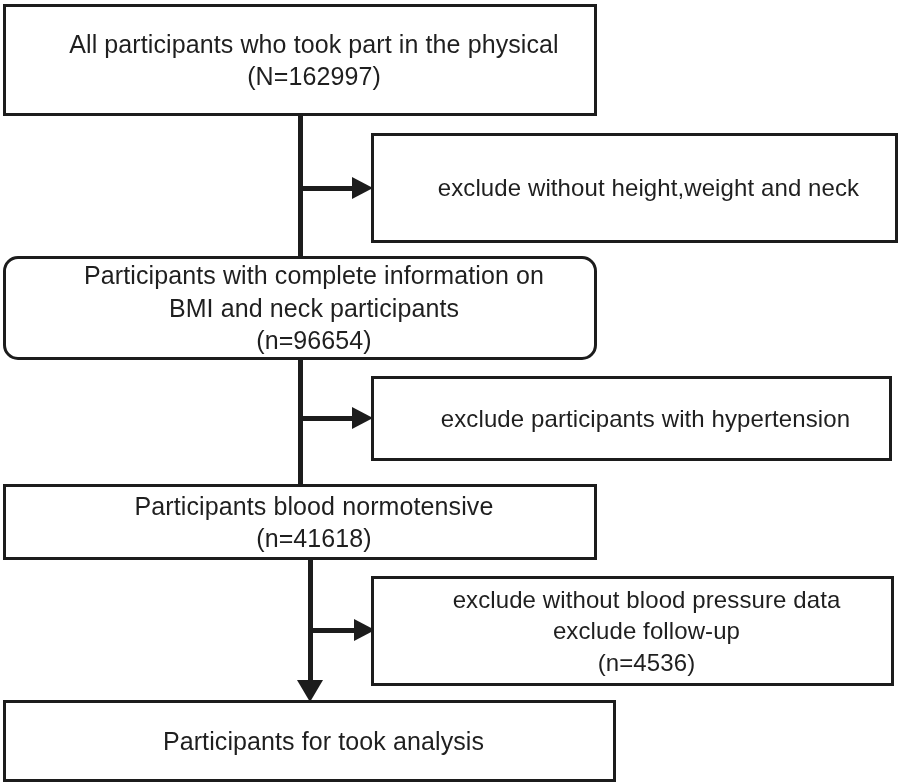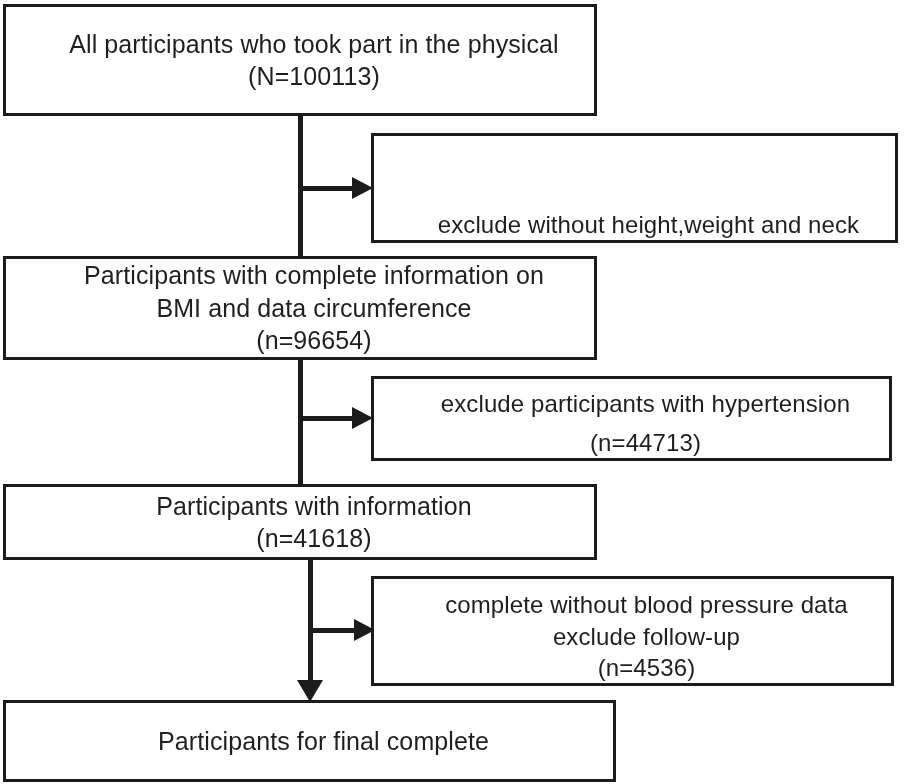--- a/index.html
+++ b/index.html
@@ -36,28 +36,27 @@
   .node .line {
     display: block;
     white-space: pre;
   }
   
   .node-main {
     left: 3px;
     font-size: 25px;
   }
   #box-enrolled   { top: 4px;   width: 594px; height: 112px; }
-  #box-complete   { top: 256px; width: 594px; height: 104px; }
+  #box-complete   { top: 256px; width: 594px; height: 104px; border-radius: 15px; }
   #box-normotense { top: 484px; width: 594px; height: 76px;  }
   #box-final      { top: 700px; width: 613px; height: 82px;  }
   
   .node-excl {
     left: 371px;
     font-size: 24px;
-    justify-content: flex-end;
   }
   #box-excl-1 { top: 133px; width: 527px; height: 110px; }
   #box-excl-2 { top: 376px; width: 521px; height: 85px; gap: 8px;  }
   #box-excl-3 { top: 576px; width: 523px; height: 110px; }
 
   
   .conn {
     position: absolute;
     background: #1c1c1c;
   }
@@ -98,46 +97,45 @@
   <div class="arrow-right" style="left:352px; top:407px;"></div>
 
   <div class="conn v-line" style="left:308px; top:558px; height:125px;"></div>
   <div class="arrow-down" style="left:297px; top:680px;"></div>
 
   <div class="conn h-line" style="left:308px; top:628px; width:48px;"></div>
   <div class="arrow-right" style="left:354px; top:619px;"></div>
 
   <div class="node node-main" id="box-enrolled">
     <span class="line">All participants who took part in the physical</span>
-    <span class="line">(N=100113)</span>
+    <span class="line">(N=162997)</span>
   </div>
 
   <div class="node node-main" id="box-complete">
     <span class="line">Participants with complete information on</span>
-    <span class="line">BMI and data circumference</span>
+    <span class="line">BMI and neck participants</span>
     <span class="line">(n=96654)</span>
   </div>
 
   <div class="node node-main" id="box-normotense">
-    <span class="line">Participants with information</span>
+    <span class="line">Participants blood normotensive</span>
     <span class="line">(n=41618)</span>
   </div>
 
   <div class="node node-main" id="box-final">
-    <span class="line">Participants for final complete</span>
+    <span class="line">Participants for took analysis</span>
   </div>
 
   <div class="node node-excl" id="box-excl-1">
     <span class="line">exclude without height,weight and neck</span>
   </div>
 
   <div class="node node-excl" id="box-excl-2">
     <span class="line">exclude participants with hypertension</span>
-    <span class="line">(n=44713)</span>
   </div>
 
   <div class="node node-excl" id="box-excl-3">
-    <span class="line">complete without blood pressure data</span>
+    <span class="line">exclude without blood pressure data</span>
     <span class="line">exclude follow-up</span>
     <span class="line">(n=4536)</span>
   </div>
 
 </div>
 
 </body></html>

